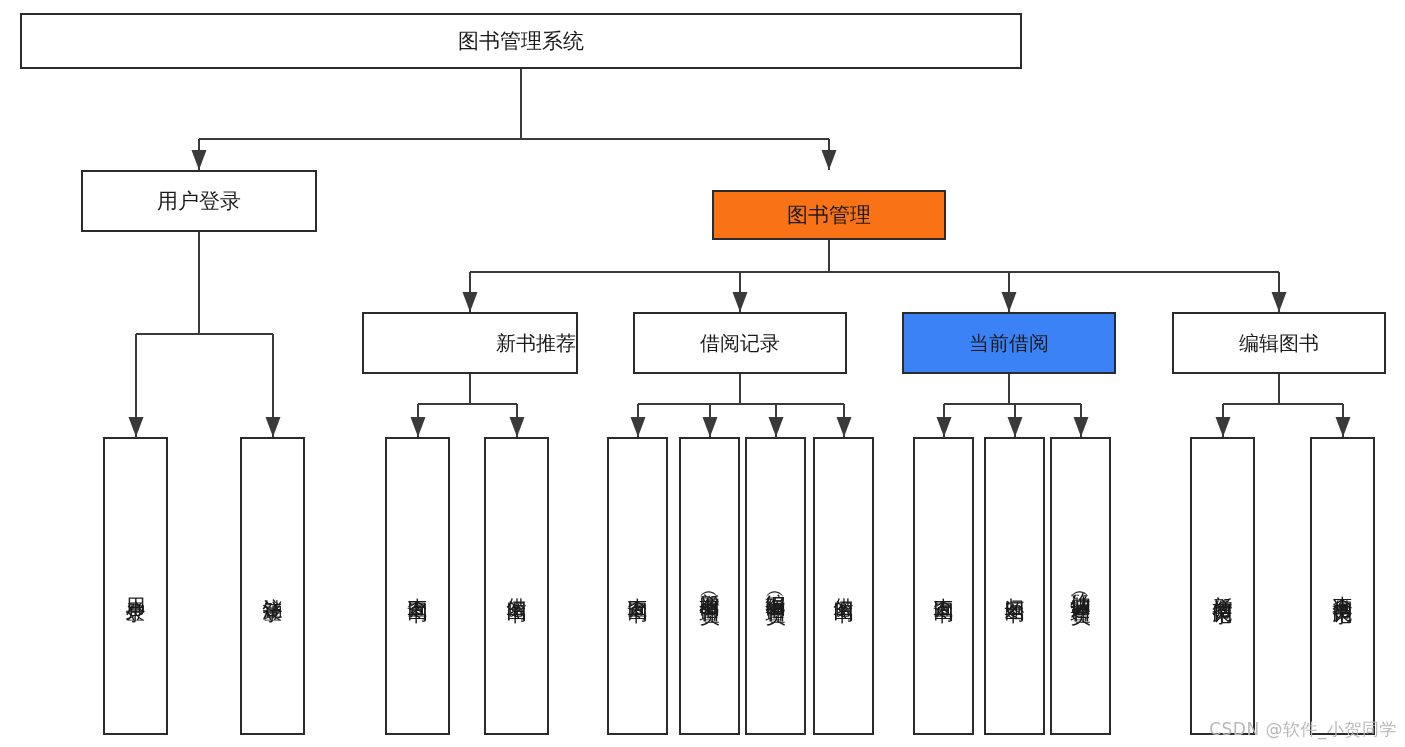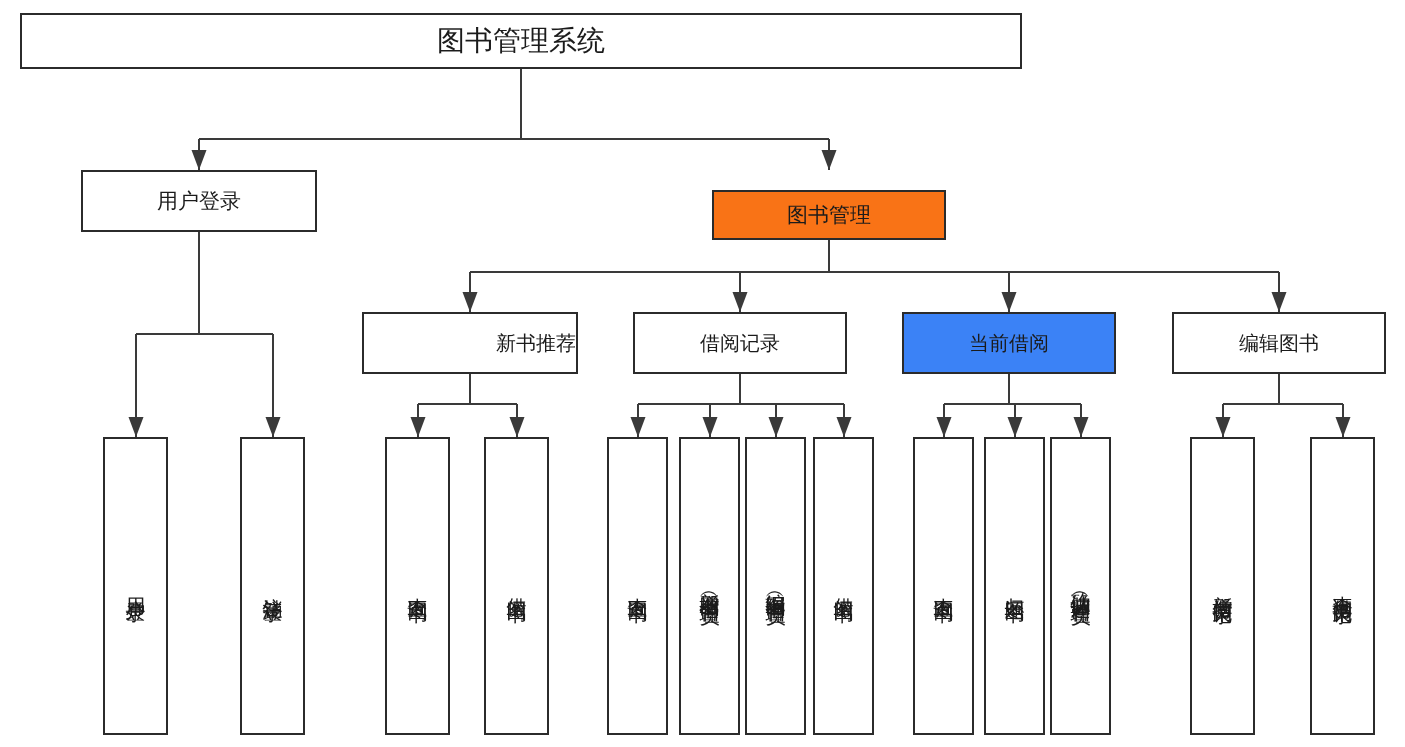--- a/index.html
+++ b/index.html
@@ -45,21 +45,21 @@
   .node-label {
     display: block;
     text-align: center;
     line-height: 1.05;
     white-space: pre;
   }
   .node.vert .node-label {
     writing-mode: vertical-rl;
     text-orientation: upright;
   }
-  .lvl-root .node-label { font-size: 28px; font-family: Liberation Serif, serif; }
+  .lvl-root .node-label { font-size: 21px; font-family: Liberation Serif, serif; }
   .lvl-2 .node-label { font-size: 21px; }
   .lvl-3 .node-label { font-size: 20px; }
   .lvl-4 .node-label { font-size: 20px; }
   #watermark {
     position: absolute;
     right: 8px;
     bottom: 6px;
     font-size: 17px;
     color: #b9b9b9;
     letter-spacing: 0.5px;
@@ -180,13 +180,14 @@
       <div class="node lvl-4 vert" style="left: 1050px; top: 437px; width: 61px; height: 298px; border-color: rgb(43, 43, 43); background: rgb(255, 255, 255); color: rgb(27, 27, 27);">
         <span class="node-label">确认归还（管理员）</span>
       </div>
       <div class="node lvl-4 vert" style="left: 1190px; top: 437px; width: 65px; height: 298px; border-color: rgb(43, 43, 43); background: rgb(255, 255, 255); color: rgb(27, 27, 27);">
         <span class="node-label">新增借阅记录</span>
       </div>
       <div class="node lvl-4 vert" style="left: 1310px; top: 437px; width: 65px; height: 298px; border-color: rgb(43, 43, 43); background: rgb(255, 255, 255); color: rgb(27, 27, 27);">
         <span class="node-label">查询借阅记录</span>
       </div>
     </div>
+  <div id="watermark">CSDN @软件_小贺同学</div>
 </div>
 
 </body></html>

